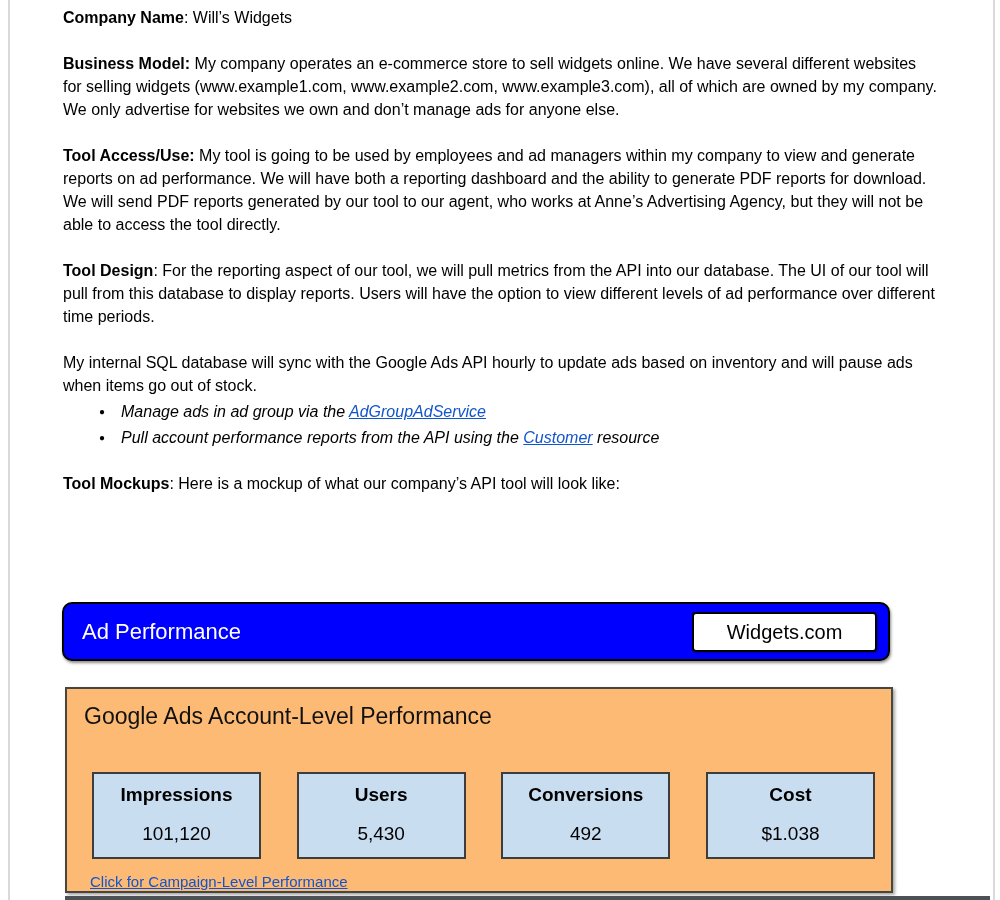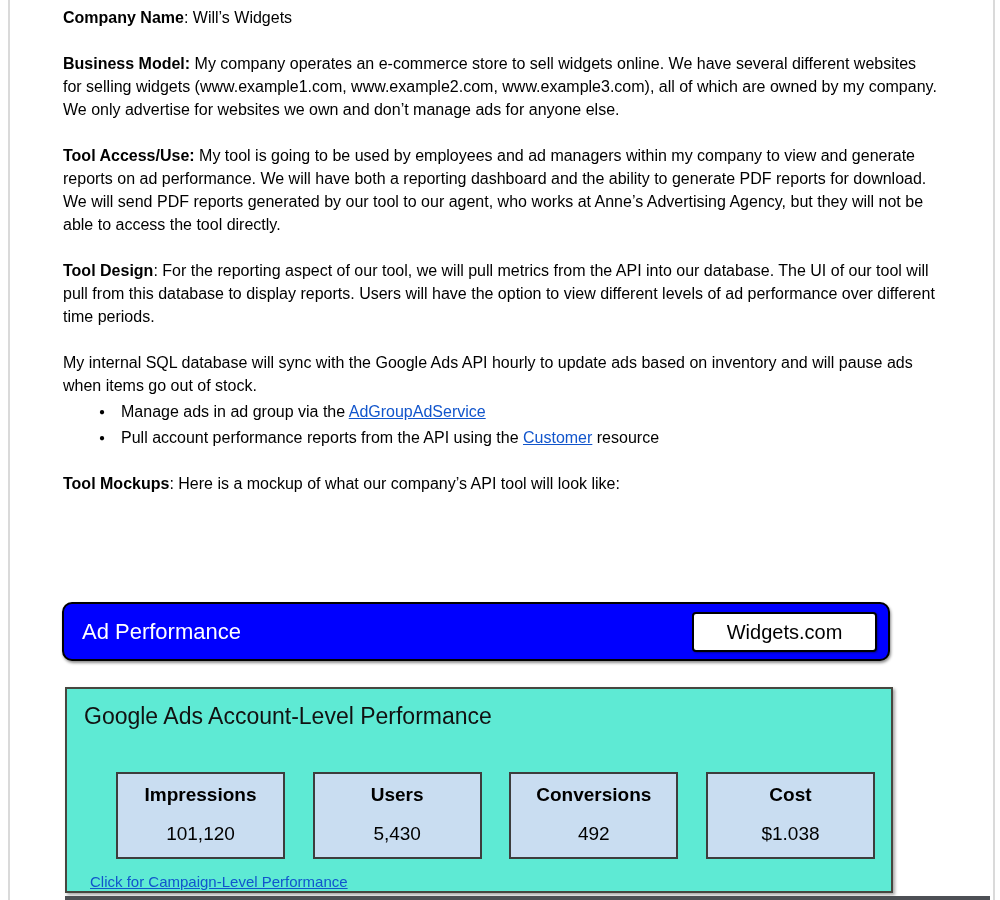--- a/index.html
+++ b/index.html
@@ -12,40 +12,40 @@
   .page-edge.right{left:993px;}
 
   
   .doc{position:absolute;left:60px;top:3px;width:880px;font-size:16px;line-height:23px;}
   .doc p{margin:3px;}
   .doc p.space-before{margin-top:23px;}
   .bold{font-weight:700;}
   a.doc-link{color:#1155cc;text-decoration:underline;cursor:pointer;}
   .bullet-row{display:flex;padding-left:36px;}
   .bullet-marker{width:22px;flex:0 0 22px;font-size:10px;line-height:23px;}
-  .bullet-text{flex:1;}
+  .bullet-text{flex:1;font-style:italic;}
 
   
   .banner{
     position:absolute;left:62px;top:602px;width:828px;height:59px;
     background:#0000ff;border:2px solid #000;border-radius:10px;box-sizing:border-box;
     display:flex;align-items:center;box-shadow:1px 2px 3px rgba(0,0,0,0.45);
   }
   .banner-title{color:#ffffff;font-size:22px;margin-left:18px;}
   .site-btn{
     position:absolute;right:11px;top:8px;width:185px;height:40px;
     background:#ffffff;border:2px solid #000;border-radius:4px;box-sizing:border-box;
     display:flex;align-items:center;justify-content:center;font-size:20px;color:#000;
     cursor:pointer;box-shadow:1px 1px 2px rgba(0,0,0,0.35);
   }
 
   
   .panel{
     position:absolute;left:65px;top:687px;width:828px;height:206px;
-    background:#5eead4;border:2px solid #474740;box-sizing:border-box;
+    background:#fdba74;border:2px solid #474740;box-sizing:border-box;
     box-shadow:2px 2px 3px rgba(0,0,0,0.35);
     padding-left:30px;
   }
   .panel-title{position:absolute;left:17px;top:14px;font-size:23px;color:#111;}
   .dropdown{
     position:absolute;right:15px;top:15px;width:170px;height:27px;
     background:#ffffff;border:2px solid #111;border-radius:7px;box-sizing:border-box;
     display:flex;align-items:center;cursor:pointer;
   }
   .dd-value{flex:1;text-align:center;font-size:14px;color:#000;}
@@ -55,21 +55,20 @@
     display:flex;align-items:center;justify-content:center;font-size:10px;color:#000;
   }
   .cards{
     position:absolute;left:25px;right:16px;top:83px;height:87px;
     display:flex;justify-content:space-between;
   }
   .card{
     width:169px;background:#c9ddf1;border:2px solid #3d3d3d;box-sizing:border-box;
     display:flex;flex-direction:column;justify-content:space-between;align-items:center;
     padding:10px 0 12px 0;
-    margin-left:24px;
   }
   .card-label{font-weight:700;font-size:19px;}
   .card-value{font-size:19px;}
   .panel-link{
     position:absolute;left:23px;top:184px;font-size:15px;
     color:#1155cc;text-decoration:underline;cursor:pointer;
   }
 
   
   .next-strip{position:absolute;left:65px;top:896px;width:925px;height:6px;background:#4d5055;}

